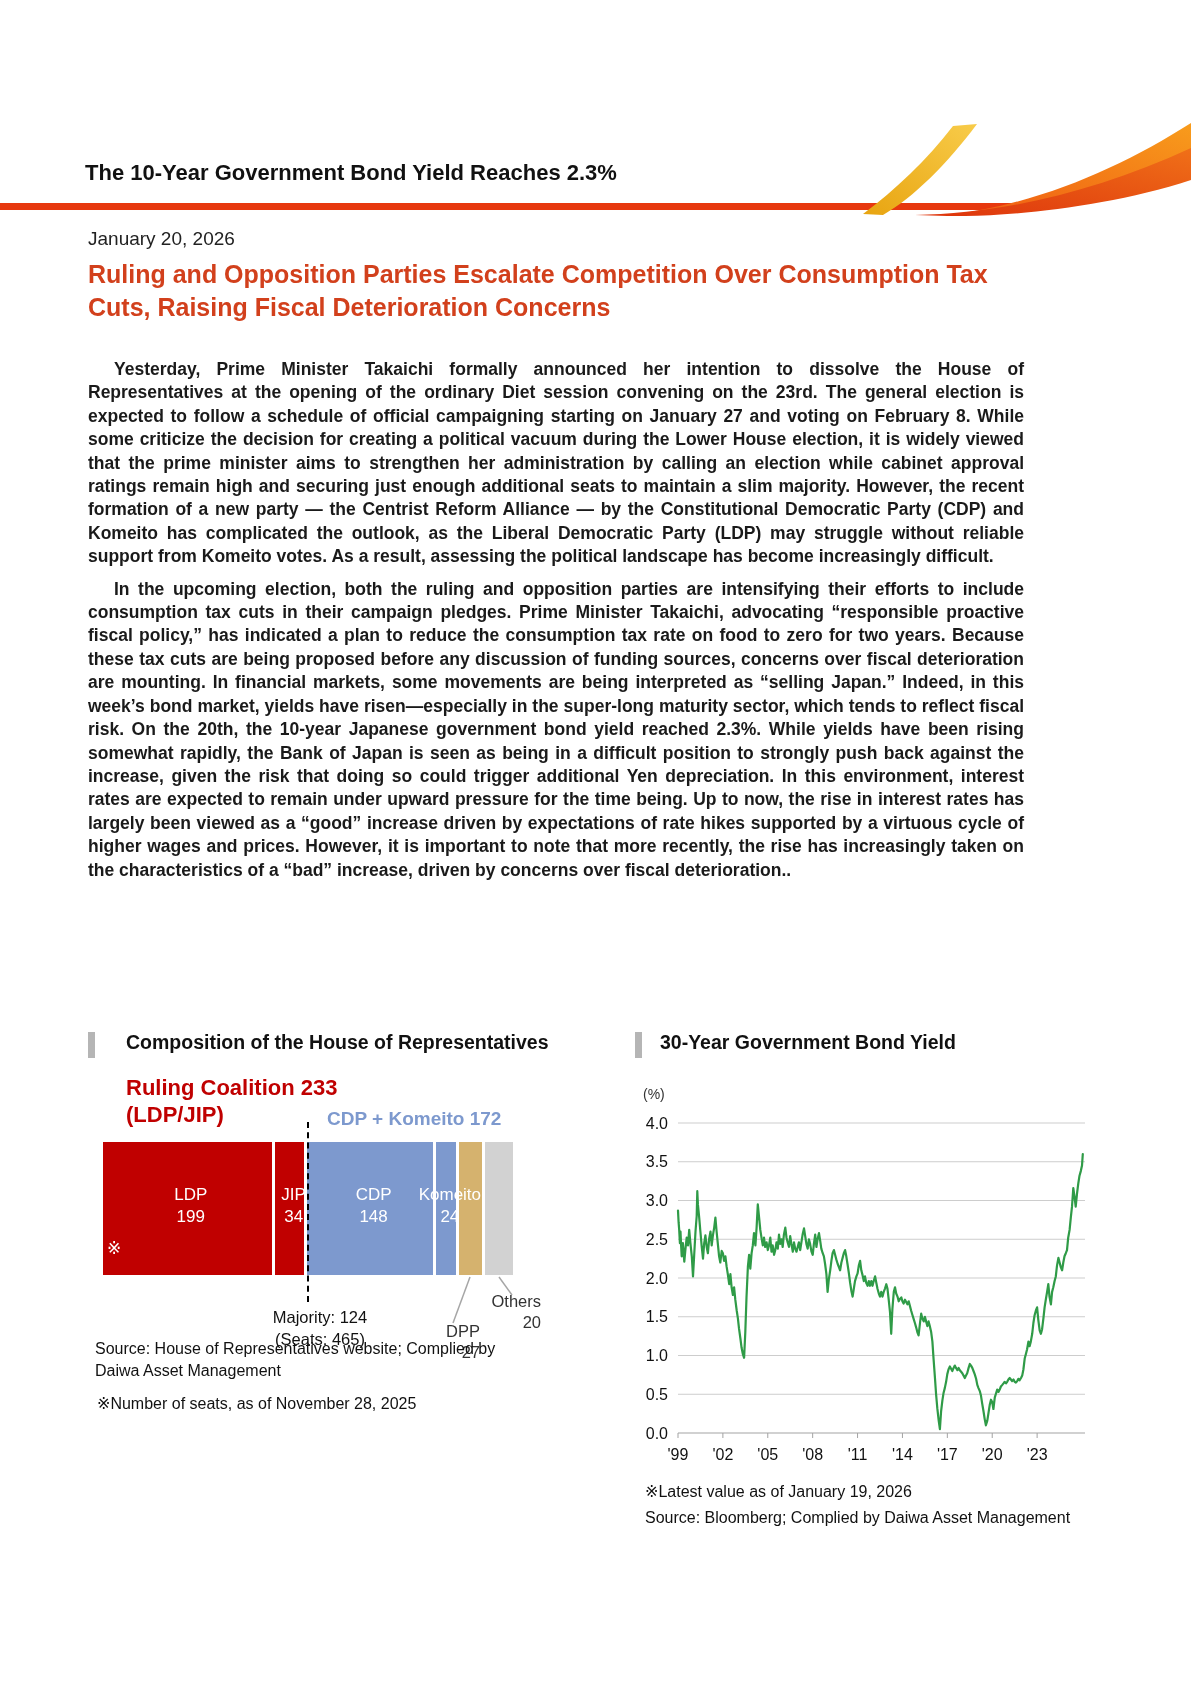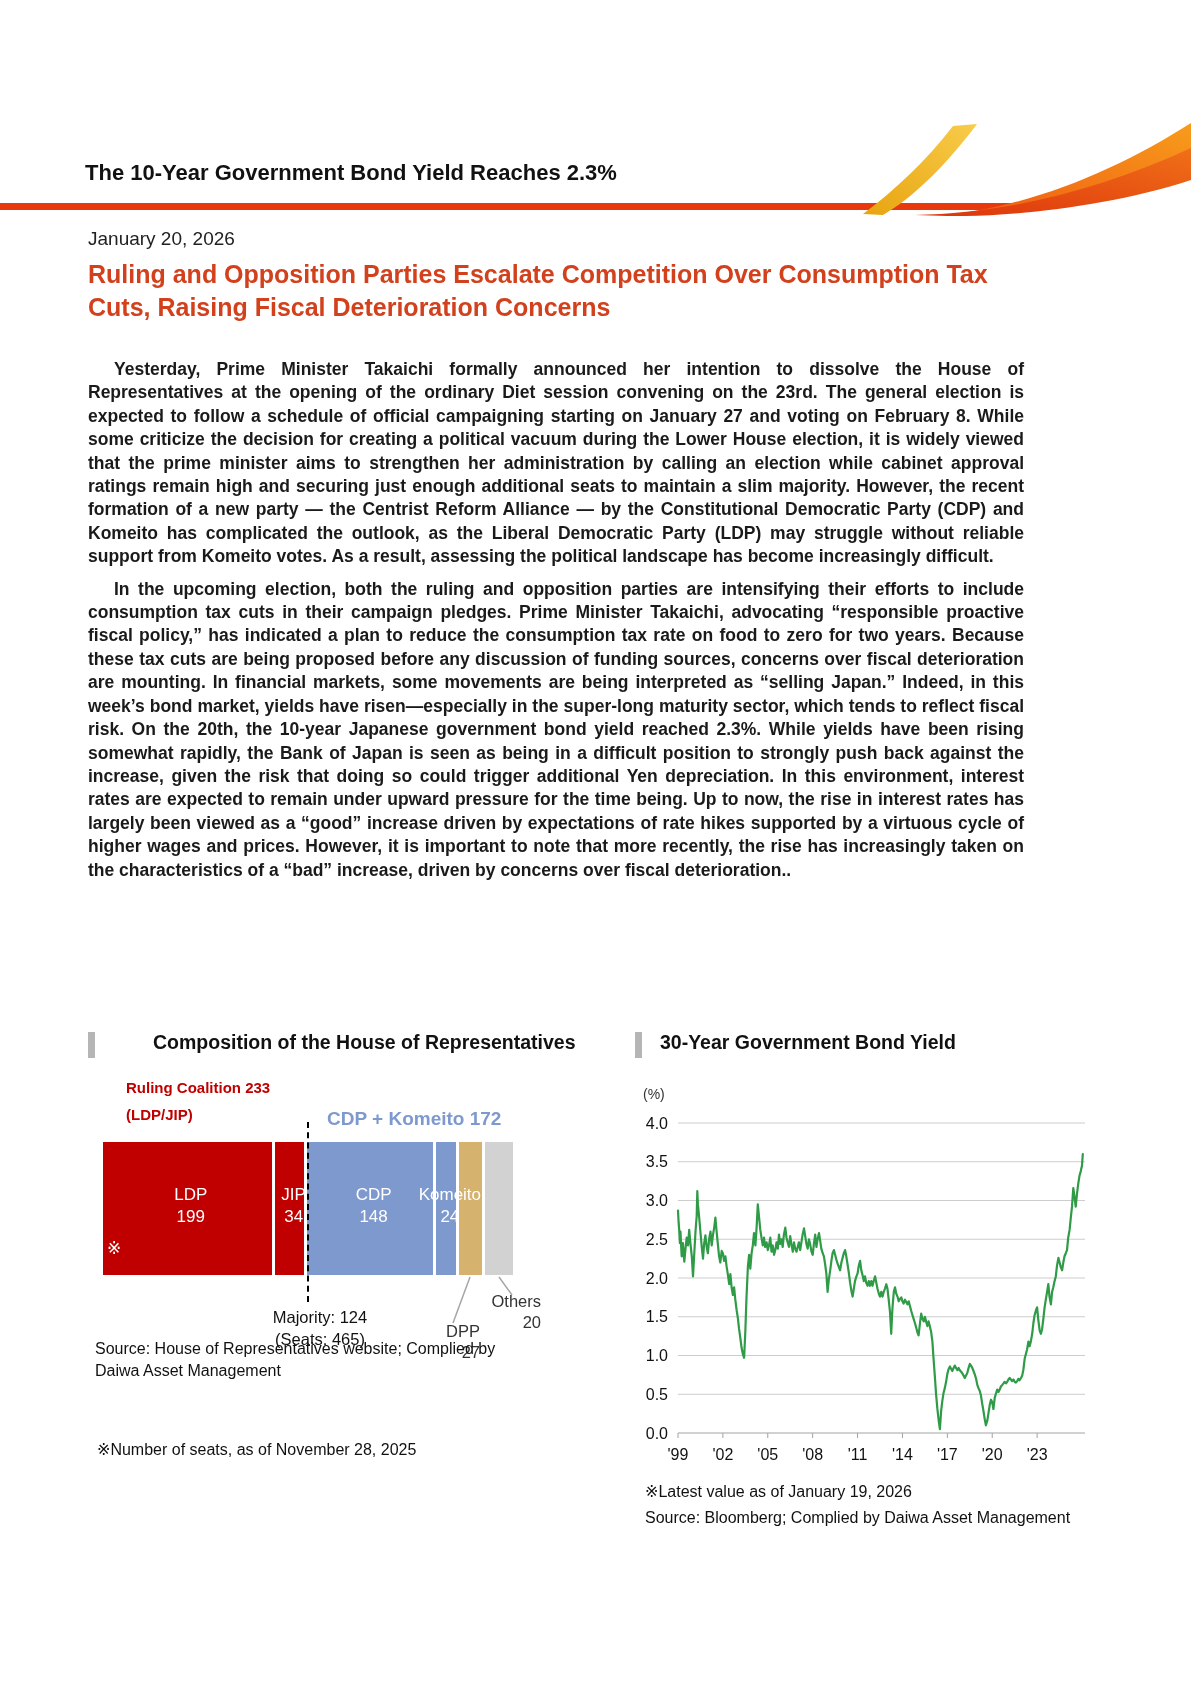--- a/index.html
+++ b/index.html
@@ -17,43 +17,43 @@
             font-weight:bold;color:#d2401c;}
   .body-text{position:absolute;left:88px;top:358px;width:936px;font-size:17.5px;line-height:23.4px;
              text-align:justify;color:#1a1a1a;font-weight:bold;}
   .body-text p{margin:0 0 9px 0;text-indent:26px;}
 
   
   .sec-bar{position:absolute;width:7px;height:26px;background:#b5b5b5;}
   .sec-bar.left{left:88px;top:1032px;}
   .sec-bar.right{left:635px;top:1032px;}
   .sec-title{position:absolute;top:1031px;font-size:19.5px;font-weight:bold;color:#111;}
-  .sec-title.left{left:126px;margin-left:27px;}
+  .sec-title.left{left:126px;}
   .sec-title.right{left:660px;}
 
   
-  .ruling-label{position:absolute;left:126px;top:1074px;font-size:15px;font-weight:bold;
+  .ruling-label{position:absolute;left:126px;top:1074px;font-size:22px;font-weight:bold;
                 color:#c00000;line-height:27px;}
   .opposition-label{position:absolute;left:327px;top:1108px;font-size:19px;font-weight:bold;color:#7d99ce;}
   .bar-wrap{position:absolute;left:103px;top:1142px;width:410px;height:133px;}
   .bar-flex{display:flex;width:100%;height:100%;gap:3px;background:#fff;}
   .seg{height:100%;}
   .bar-seg-label{position:absolute;top:42px;transform:translateX(-50%);color:#fff;font-size:17px;
                  line-height:22px;text-align:center;white-space:nowrap;}
   .lbl-ldp{left:21.4%;} .lbl-jip{left:46.5%;} .lbl-cdp{left:66.0%;} .lbl-komeito{left:84.6%;}
   .bar-note{position:absolute;left:4px;top:96px;color:#fff;font-size:17px;}
   .majority-line{position:absolute;left:307px;top:1122px;height:180px;width:0;border-left:2px dashed #000;}
   .majority-text{position:absolute;left:245px;top:1306px;width:150px;text-align:center;
                  font-size:16.5px;line-height:22px;color:#111;}
   .callout-svg{position:absolute;left:440px;top:1275px;}
   .callout{position:absolute;text-align:right;font-size:16.5px;line-height:21px;color:#333;}
   .callout-dpp{left:425px;top:1321px;width:55px;}
   .callout-others{left:477px;top:1291px;width:64px;}
   .fn{font-size:16px;color:#111;}
-  .fn-left1{position:absolute;left:97px;top:1394px;margin-top:46px;}
+  .fn-left1{position:absolute;left:97px;top:1394px;}
   .fn-left2{position:absolute;left:95px;top:1338px;width:428px;line-height:22px;}
 
   
   .unit-label{position:absolute;left:643px;top:1086px;font-size:14px;color:#333;}
   .bond-svg{position:absolute;left:620px;top:1080px;font-family:"Liberation Sans","DejaVu Sans",sans-serif;}
   .fn-right1{position:absolute;left:645px;top:1482px;}
   .fn-right2{position:absolute;left:645px;top:1509px;}
 </style>
 </head>
 <body>

